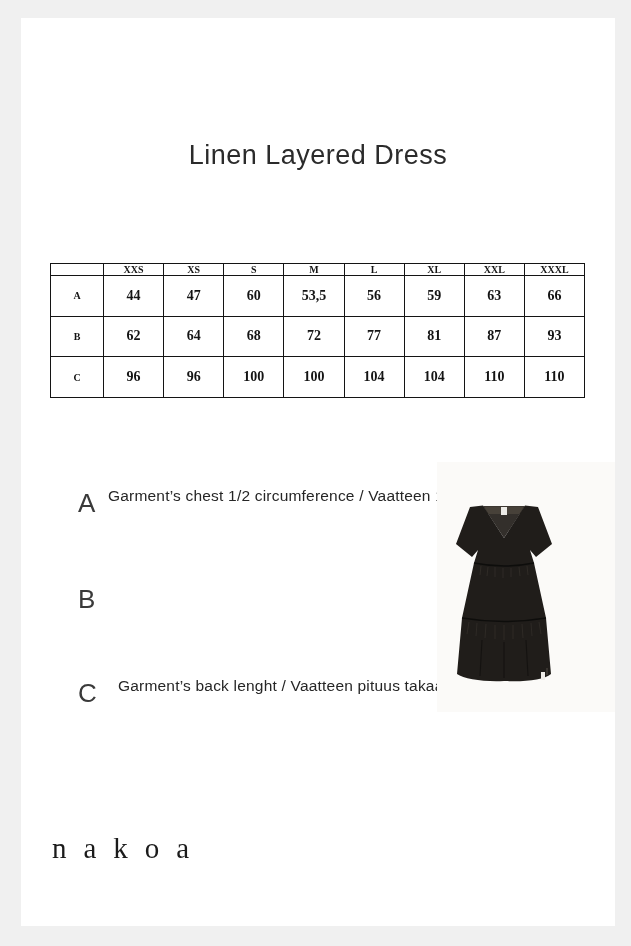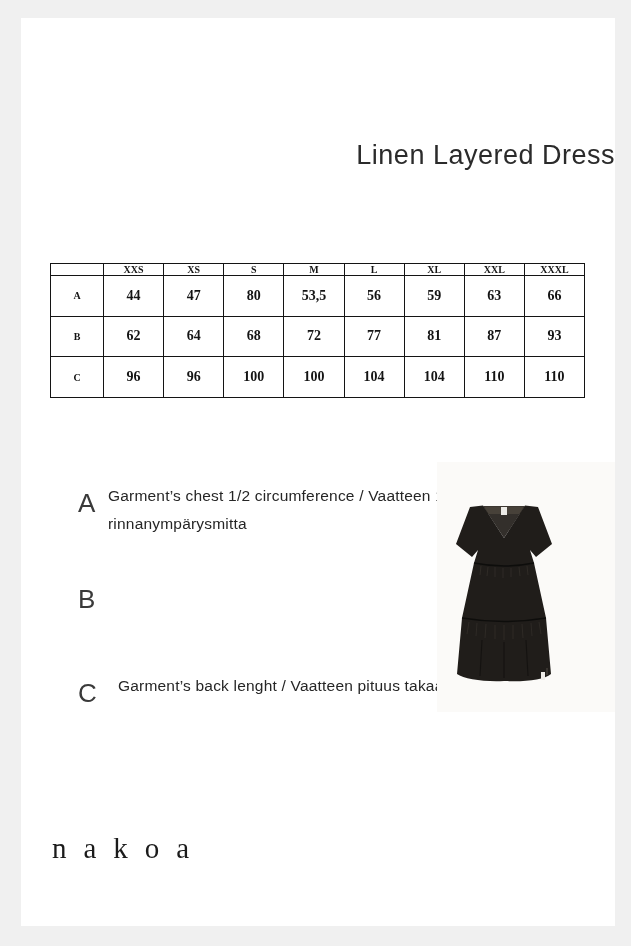--- a/index.html
+++ b/index.html
@@ -9,21 +9,21 @@
     font-family:"Liberation Sans",sans-serif;
     position:relative;overflow:hidden;
     -webkit-font-smoothing:antialiased;
   }
   .card{
     position:absolute;left:21px;top:18px;width:594px;height:908px;
     background:#ffffff;
   }
   .title{
     position:absolute;top:120px;left:0;width:100%;
-    text-align:right;font-size:27px;line-height:34px;
+    text-align:center;font-size:27px;line-height:34px;
     font-weight:400;color:#2b2b2b;letter-spacing:0.5px;
   }
   table.size-table{
     position:absolute;left:29px;top:245px;width:535px;height:135px;
     border-collapse:collapse;table-layout:fixed;
     font-family:"Liberation Serif",serif;font-size:14px;color:#141414;
   }
   .size-table th,.size-table td{
     border:1.7px solid #141414;text-align:center;vertical-align:middle;padding:0;
   }
@@ -86,21 +86,21 @@
         <th>XL</th>
         <th>XXL</th>
         <th>XXXL</th>
       </tr>
     </thead>
     <tbody>
       <tr>
         <th>A</th>
         <td>44</td>
         <td>47</td>
-        <td>80</td>
+        <td>60</td>
         <td>53,5</td>
         <td>56</td>
         <td>59</td>
         <td>63</td>
         <td>66</td>
       </tr>
       <tr>
         <th>B</th>
         <td>62</td>
         <td>64</td>
@@ -122,21 +122,20 @@
         <td>110</td>
         <td>110</td>
       </tr>
     </tbody>
   </table>
 
   <div class="legend-item item-a">
     <div class="legend-letter">A</div>
     <div class="legend-text">
       <div>Garment’s chest 1/2 circumference / Vaatteen 1/2</div>
-      <div>rinnanympärysmitta</div>
     </div>
   </div>
 
   <div class="legend-item item-b">
     <div class="legend-letter">B</div>
     <div class="legend-text">
     </div>
   </div>
 
   <div class="legend-item item-c">

